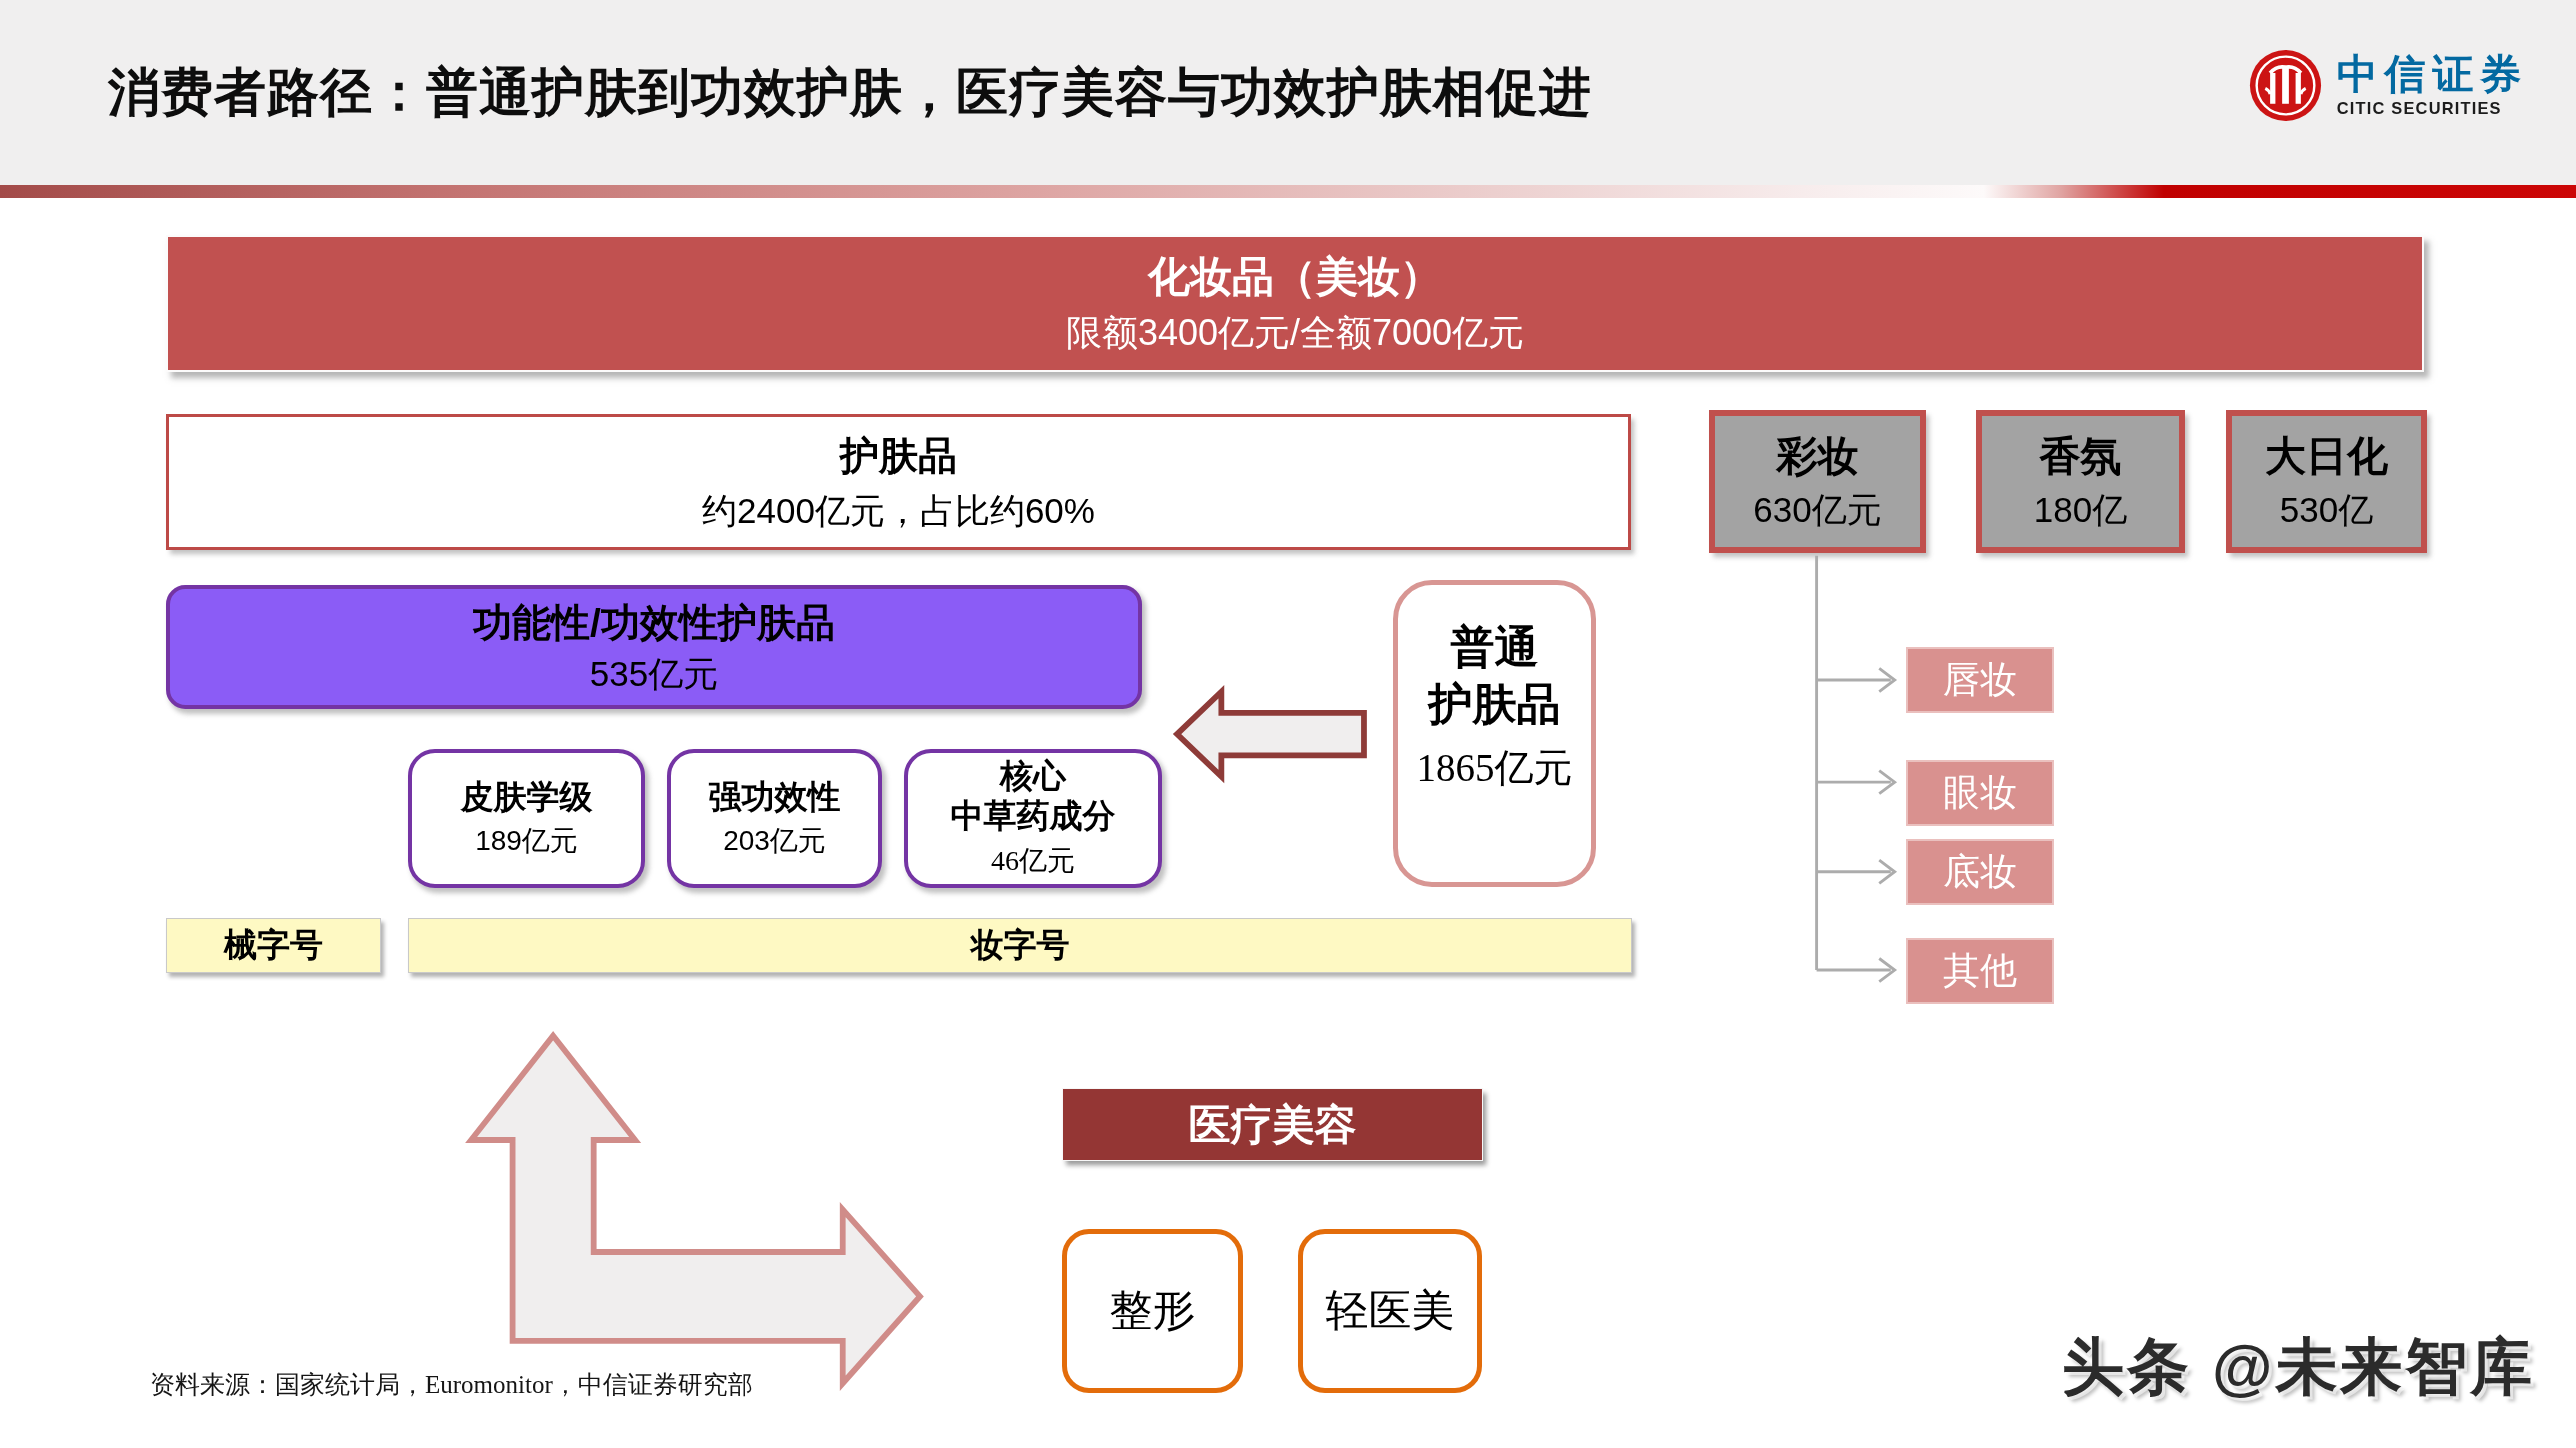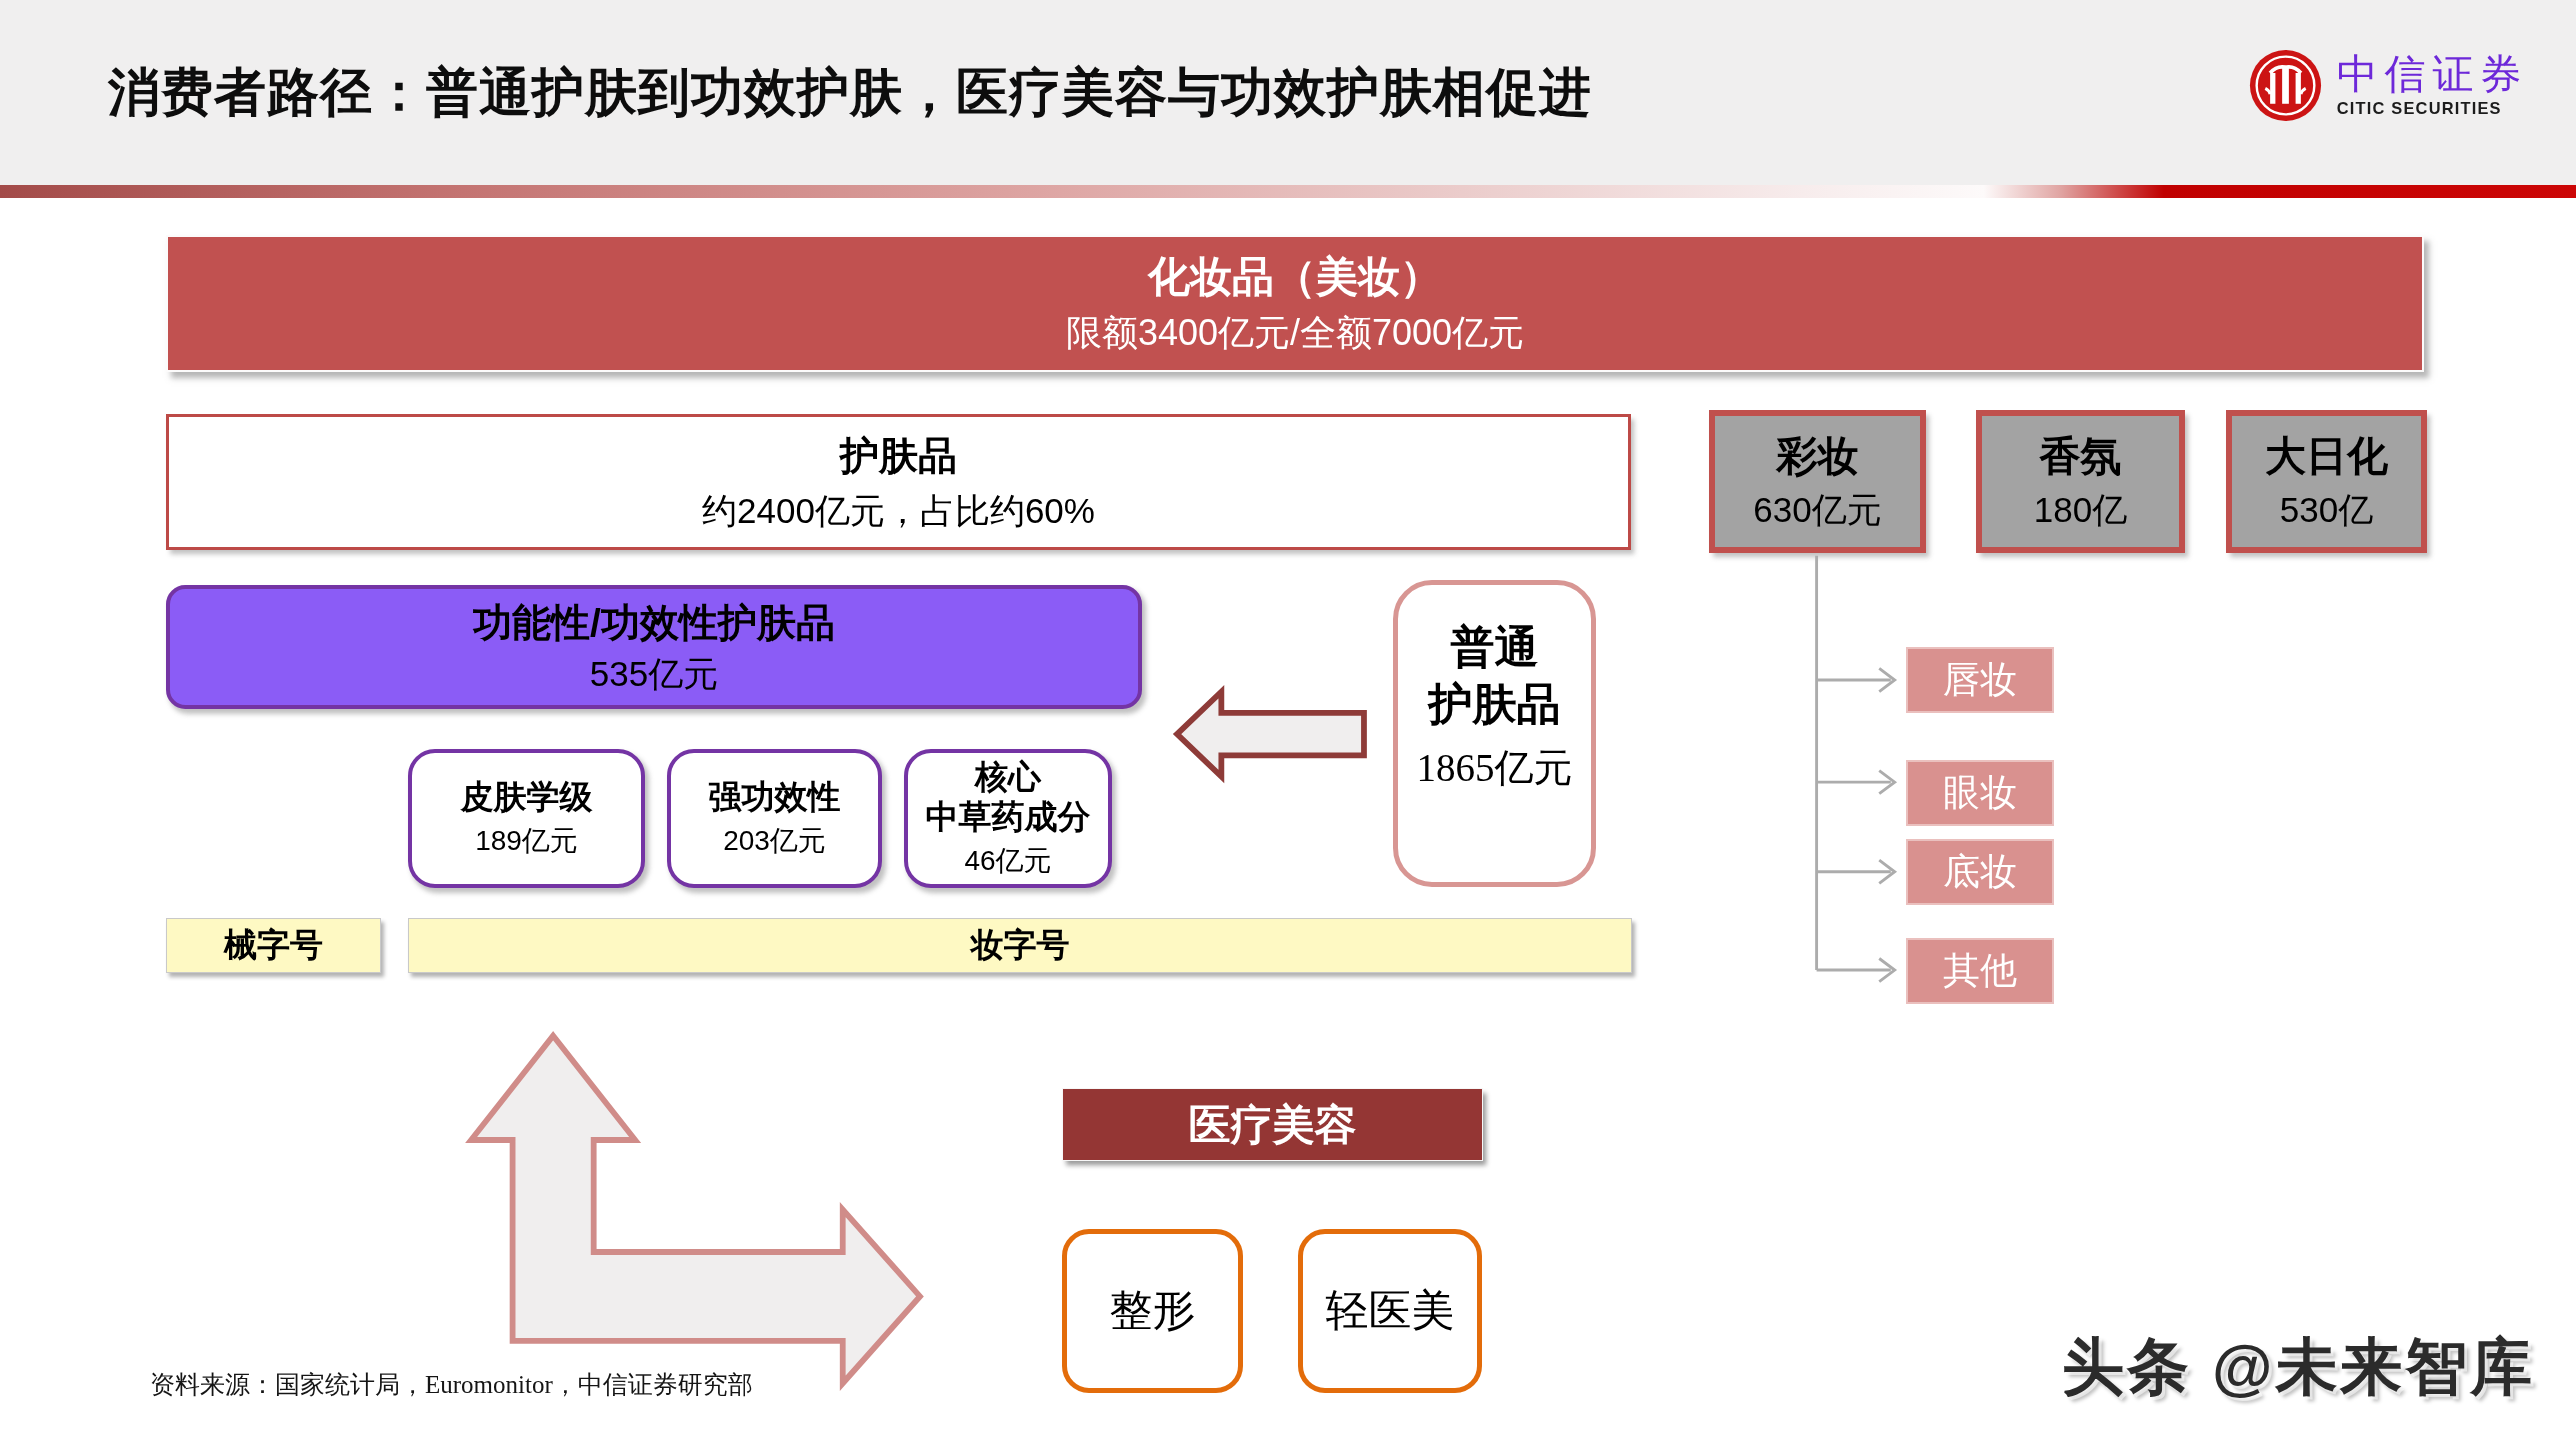--- a/index.html
+++ b/index.html
@@ -4,21 +4,21 @@
 <style>
   html,body{margin:0;padding:0;background:#fff;}
   .slide{position:relative;width:2576px;height:1449px;background:#ffffff;overflow:hidden;
          font-family:"Liberation Sans","DejaVu Sans",sans-serif;color:#111;}
 
   
   .header-band{position:absolute;left:0;top:0;width:2576px;height:185px;background:#F0EFEF;}
   .page-title{position:absolute;left:108px;top:58px;font-size:52px;font-weight:bold;color:#0d0d0d;letter-spacing:1px;white-space:nowrap;}
   .logo{position:absolute;right:48px;top:48px;display:flex;align-items:center;gap:13.5px;}
   .logo-text{display:flex;flex-direction:column;line-height:1.05;}
-  .logo-cn{font-family:"Liberation Serif","DejaVu Serif",serif;font-size:41px;font-weight:normal;color:#6d28d9;letter-spacing:6.8px;}
+  .logo-cn{font-family:"Liberation Serif","DejaVu Serif",serif;font-size:41px;font-weight:bold;color:#0369a1;letter-spacing:6.8px;}
   .logo-en{font-size:16.4px;font-weight:bold;color:#1c1c1c;letter-spacing:1.2px;margin-top:3.9px;}
   .divider{position:absolute;left:0;top:185px;width:2576px;height:12.6px;
     background:linear-gradient(90deg,#a34b49 0%,#c47472 18%,#dda4a2 40%,#eccfce 58%,#f7ecec 70%,#fdfafa 77%,#e0a4a2 80%,#c00000 84%,#cc0606 100%);}
 
   
   .banner{position:absolute;left:166px;top:235px;width:2258px;height:137px;background:#C15150;
           border:2.9px solid #fcfbfb;box-shadow:4.8px 5.8px 5.8px rgba(110,110,110,.5);
           display:flex;flex-direction:column;align-items:center;justify-content:center;box-sizing:border-box;}
   .banner-title{font-size:42px;font-weight:bold;color:#fff;}
   .banner-sub{font-size:36px;color:#fff;margin-top:3.9px;}
@@ -40,21 +40,21 @@
   
   .functional{position:absolute;left:166px;top:585px;width:976px;height:124px;background:#8b5cf6;
               border:4.8px solid #7434A4;border-radius:19.3px;box-shadow:3.9px 4.8px 4.8px rgba(100,100,100,.4);
               display:flex;flex-direction:column;align-items:center;justify-content:center;box-sizing:border-box;}
   .functional-title{font-size:39px;font-weight:bold;color:#000;}
   .functional-value{font-size:35px;color:#000;margin-top:1.9px;}
 
   
   .seg{position:absolute;top:749px;height:139px;background:#fff;border:4.8px solid #7434A4;border-radius:27px;
        box-shadow:3.9px 4.8px 4.8px rgba(100,100,100,.4);display:flex;flex-direction:column;align-items:center;justify-content:center;box-sizing:border-box;}
-  .seg1{left:166px;width:216px;} .seg2{left:408px;width:237px;} .seg3{left:667px;width:215px;} .seg4{left:904px;width:208px;}
+  .seg1{left:166px;width:216px;} .seg2{left:408px;width:237px;} .seg3{left:667px;width:215px;} .seg4{left:904px;width:258px;font-family:Liberation Serif, serif;}
   .seg-title{font-size:33px;font-weight:bold;color:#000;line-height:1.2;}
   .seg-title2{font-size:33px;font-weight:bold;color:#000;line-height:1.2;}
   .seg-title2:empty{display:none;}
   .seg-value{font-size:28px;color:#000;margin-top:5.8px;}
 
   
   .ordinary{position:absolute;left:1393px;top:580px;width:203px;height:307px;background:#fff;
             border:5.8px solid #D89693;border-radius:39px;box-sizing:border-box;
             display:flex;flex-direction:column;align-items:center;justify-content:center;padding-bottom:53px;
             font-family:"Liberation Serif","DejaVu Serif",serif;}

